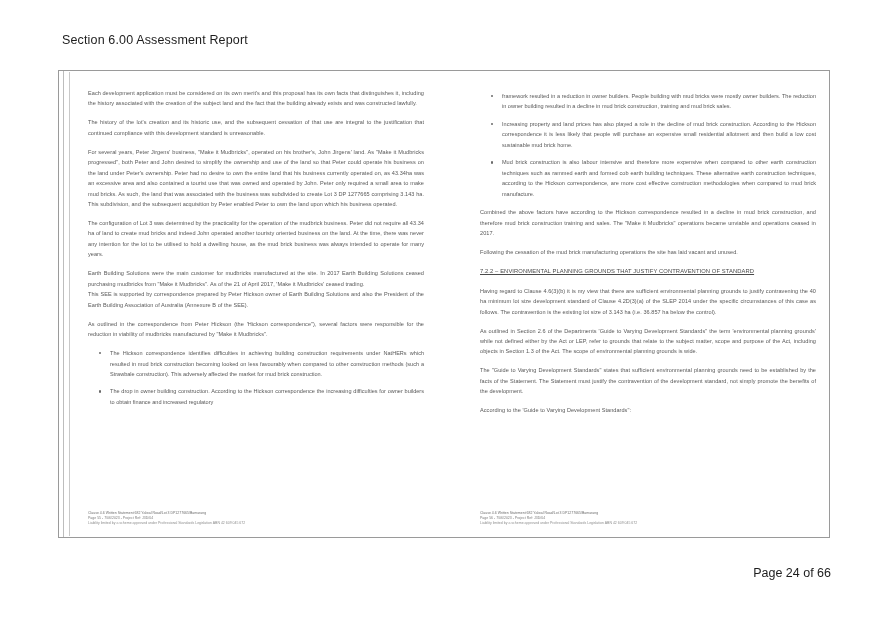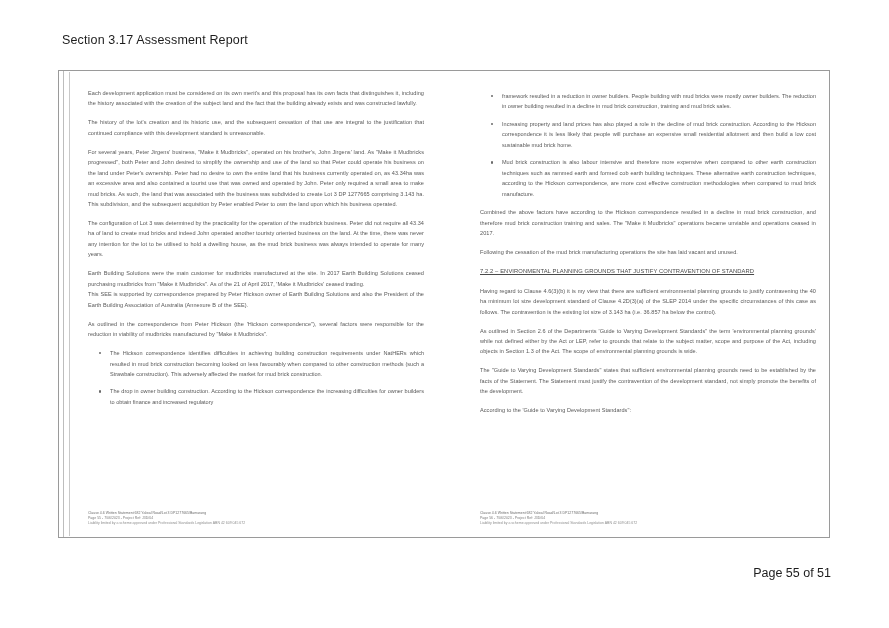--- a/index.html
+++ b/index.html
@@ -142,21 +142,21 @@
     color: #7c7c7c;
     white-space: nowrap;
     overflow: hidden;
   }
   .fineprint .fp-line.l1 { color: #6e6e6e; }
   .fineprint .fp-line.l3 { color: #8e8e8e; }
 </style>
 </head>
 <body>
 
-<div class="doc-header">Section 3.17 Assessment Report</div>
+<div class="doc-header">Section 6.00 Assessment Report</div>
 
 <div class="page-sheet">
   <div class="page-inner">
     <div class="columns">
 
       <div class="col">
         <p class="p">Each development application must be considered on its own merit's and this proposal has its own facts that distinguishes it, including the history associated with the creation of the subject land and the fact that the building already exists and was constructed lawfully.</p>
         <p class="p">The history of the lot's creation and its historic use, and the subsequent cessation of that use are integral to the justification that continued compliance with this development standard is unreasonable.</p>
         <p class="p">For several years, Peter Jirgens' business, "Make it Mudbricks", operated on his brother's, John Jirgens' land. As "Make it Mudbricks progressed", both Peter and John desired to simplify the ownership and use of the land so that Peter could operate his business on the land under Peter's ownership. Peter had no desire to own the entire land that his business currently operated on, as 43.34ha was an excessive area and also contained a tourist use that was owned and operated by John. Peter only required a small area to make mud bricks. As such, the land that was associated with the business was subdivided to create Lot 3 DP 1277665 comprising 3.143 ha. This subdivision, and the subsequent acquisition by Peter enabled Peter to own the land upon which his business operated.</p>
         <p class="p">The configuration of Lot 3 was determined by the practicality for the operation of the mudbrick business. Peter did not require all 43.34 ha of land to create mud bricks and indeed John operated another touristy oriented business on the land. At the time, there was never any intention for the lot to be utilised to hold a dwelling house, as the mud brick business was always intended to operate for many years.</p>
@@ -197,13 +197,13 @@
           <div class="fp-line l1">Clause 4.6 Written Statement 682 Yalwal Road/Lot 3 DP1277665/Bamarang</div>
           <div class="fp-line l2">Page 56 - 7/06/2023 - Project Ref: J3D/04</div>
           <div class="fp-line l3">Liability limited by a scheme approved under Professional Standards Legislation  ABN 42 609 045 672</div>
         </div>
       </div>
 
     </div>
   </div>
 </div>
 
-<div class="doc-footer">Page 55 of 51</div>
+<div class="doc-footer">Page 24 of 66</div>
 
 </body></html>

